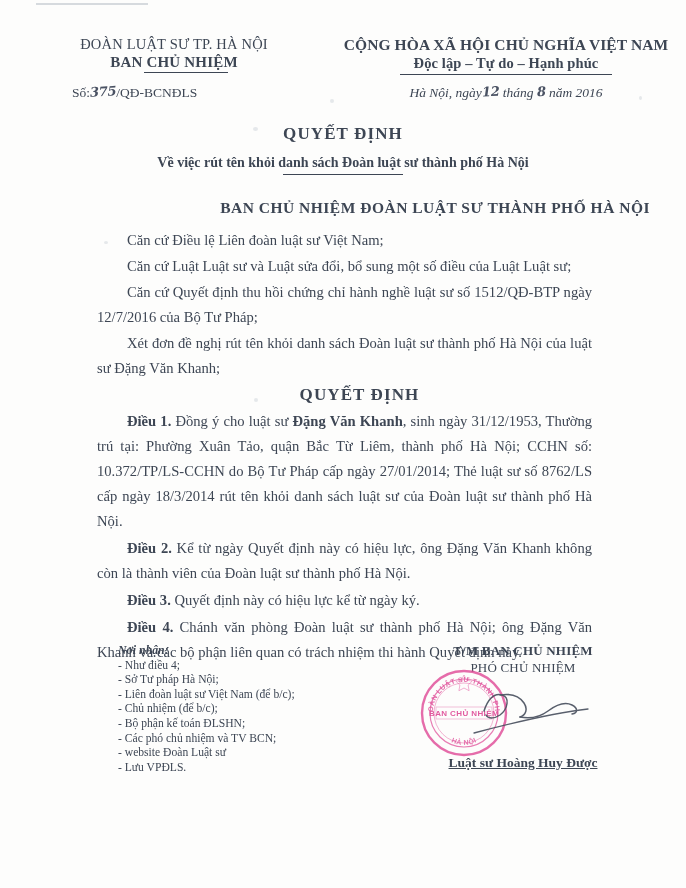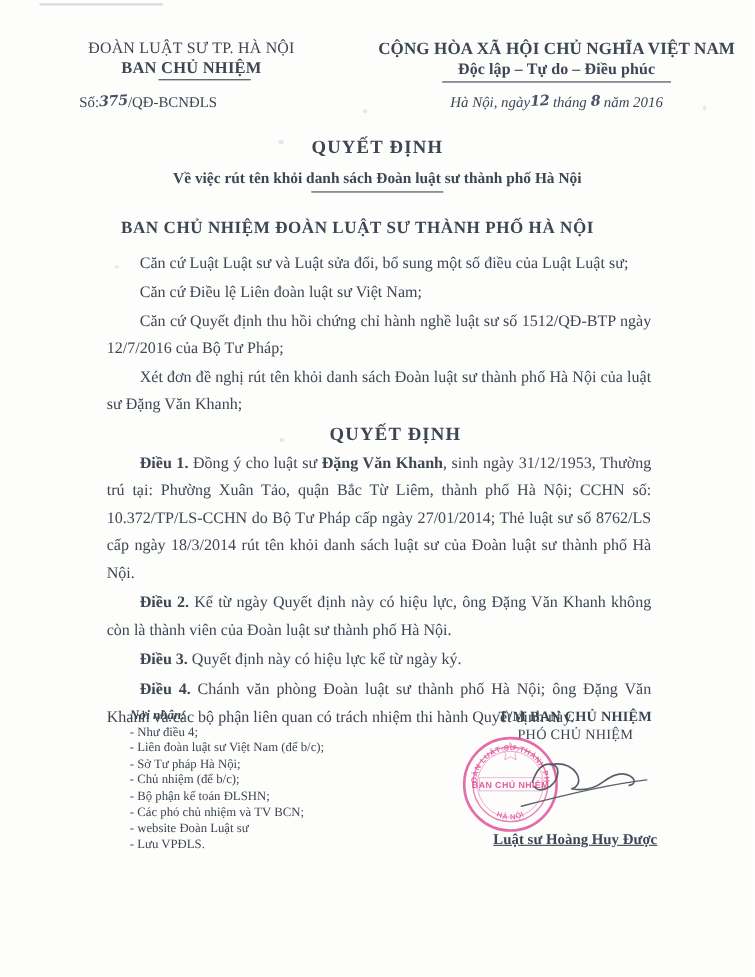--- a/index.html
+++ b/index.html
@@ -149,21 +149,21 @@
     bottom: -4px;
     height: 1.2px;
     background: #3d4654;
   }
 
   .authority {
     position: absolute;
     top: 199px;
     left: 0;
     width: 650px;
-    text-align: center;
+    text-align: right;
     font-size: 15.5px;
     font-weight: bold;
     letter-spacing: .5px;
   }
 
   
   .body-text {
     position: absolute;
     top: 228px;
     left: 97px;
@@ -284,21 +284,21 @@
         <span class="u"></span>
       </div>
       <div class="doc-number">
         <span>Số:</span><span class="handwrite">375</span><span>/QĐ-BCNĐLS</span>
       </div>
     </div>
 
     <div class="hdr-right">
       <div class="nation-line1">CỘNG HÒA XÃ HỘI CHỦ NGHĨA VIỆT NAM</div>
       <div class="nation-line2">
-        <span>Độc lập – Tự do – Điều phúc</span>
+        <span>Độc lập – Tự do – Hạnh phúc</span>
         <span class="u"></span>
       </div>
       <div class="place-date">
         <span>Hà Nội, ngày</span><span class="handwrite">12</span>
         <span>tháng</span>
         <span class="handwrite">8</span>
         <span>năm 2016</span>
       </div>
     </div>
   </div>
@@ -308,22 +308,22 @@
     <div class="title-sub">
       <span>Về việc rút tên khỏi danh sách Đoàn luật sư thành phố Hà Nội</span>
       <span class="u"></span>
     </div>
   </div>
 
   <div class="authority">BAN CHỦ NHIỆM ĐOÀN LUẬT SƯ THÀNH PHỐ HÀ NỘI</div>
 
   <div class="body-text">
 
+    <p class="tight">Căn cứ Điều lệ Liên đoàn luật sư Việt Nam;</p>
     <p class="tight">Căn cứ Luật Luật sư và Luật sửa đổi, bổ sung một số điều của Luật Luật sư;</p>
-    <p class="tight">Căn cứ Điều lệ Liên đoàn luật sư Việt Nam;</p>
     <p class="tight">Căn cứ Quyết định thu hồi chứng chỉ hành nghề luật sư số 1512/QĐ-BTP ngày 12/7/2016 của Bộ Tư Pháp;</p>
     <p class="tight">Xét đơn đề nghị rút tên khỏi danh sách Đoàn luật sư thành phố Hà Nội của luật sư Đặng Văn Khanh;</p>
 
     <p class="decide-heading">QUYẾT ĐỊNH</p>
 
     <p>
       <span class="art-label">Điều 1.</span><span> Đồng ý cho luật sư </span><span class="name-bold">Đặng Văn Khanh</span><span>, sinh ngày 31/12/1953, Thường trú tại: Phường Xuân Tảo, quận Bắc Từ Liêm, thành phố Hà Nội; CCHN số: 10.372/TP/LS-CCHN do Bộ Tư Pháp cấp ngày 27/01/2014; Thẻ luật sư số 8762/LS cấp ngày 18/3/2014  rút tên khỏi danh sách luật sư của Đoàn luật sư thành phố Hà Nội.</span>
     </p>
 
     <p>
@@ -338,22 +338,22 @@
       <span class="art-label">Điều 4.</span><span> Chánh văn phòng Đoàn luật sư thành phố Hà Nội; ông Đặng Văn Khanh và các bộ phận liên quan có trách nhiệm thi hành Quyết định này.</span>
     </p>
   </div>
 
   <div class="footer">
 
     <div class="recipients">
       <div class="rec-title">Nơi nhận:</div>
       <ul>
         <li>- Như điều 4;</li>
+        <li>- Sở Tư pháp Hà Nội;</li>
         <li>- Liên đoàn luật sư Việt Nam (để b/c);</li>
-        <li>- Sở Tư pháp Hà Nội;</li>
         <li>- Chủ nhiệm (để b/c);</li>
         <li>- Bộ phận kế toán ĐLSHN;</li>
         <li>- Các phó chủ nhiệm và TV BCN;</li>
         <li>- website Đoàn Luật sư</li>
         <li>- Lưu VPĐLS.</li>
       </ul>
     </div>
 
     <div class="signature">
       <div class="sig-line1">T/M BAN CHỦ NHIỆM</div>

